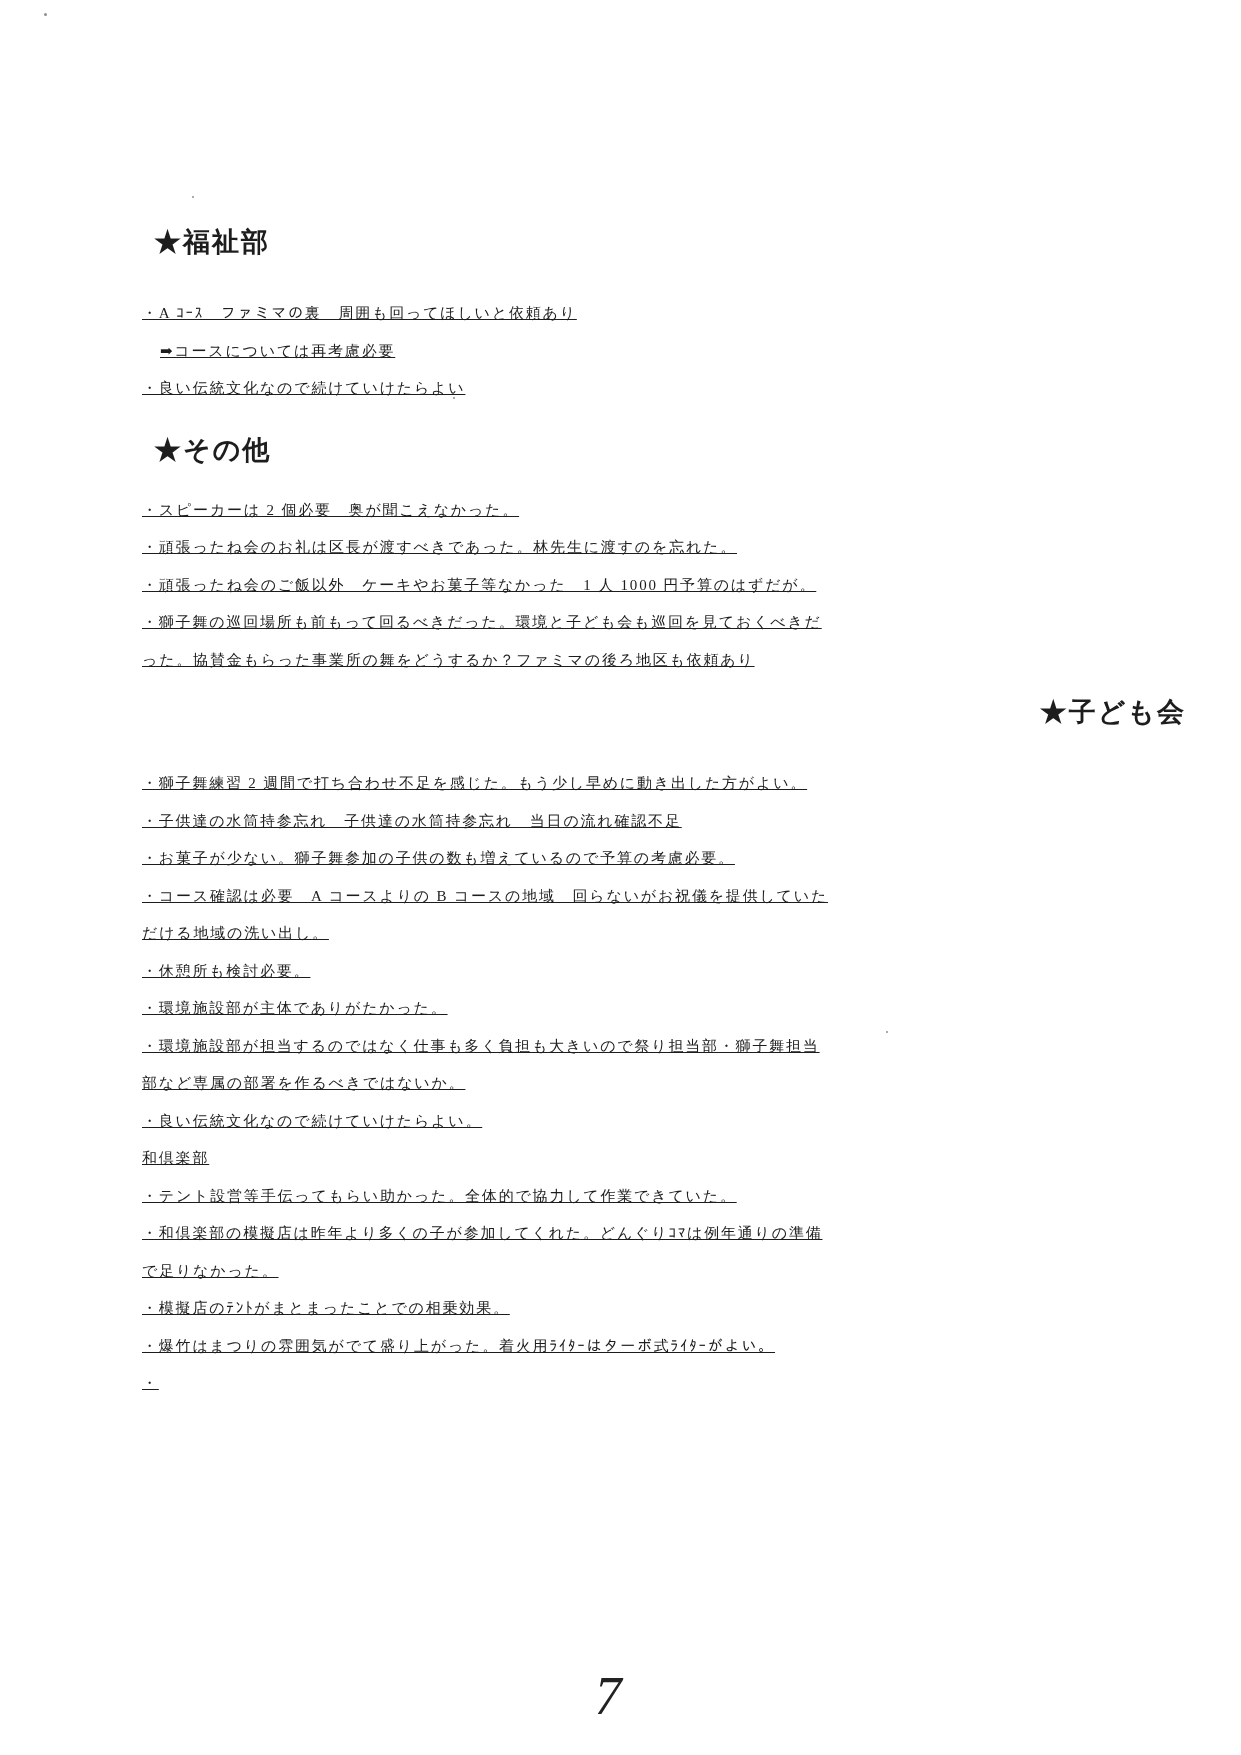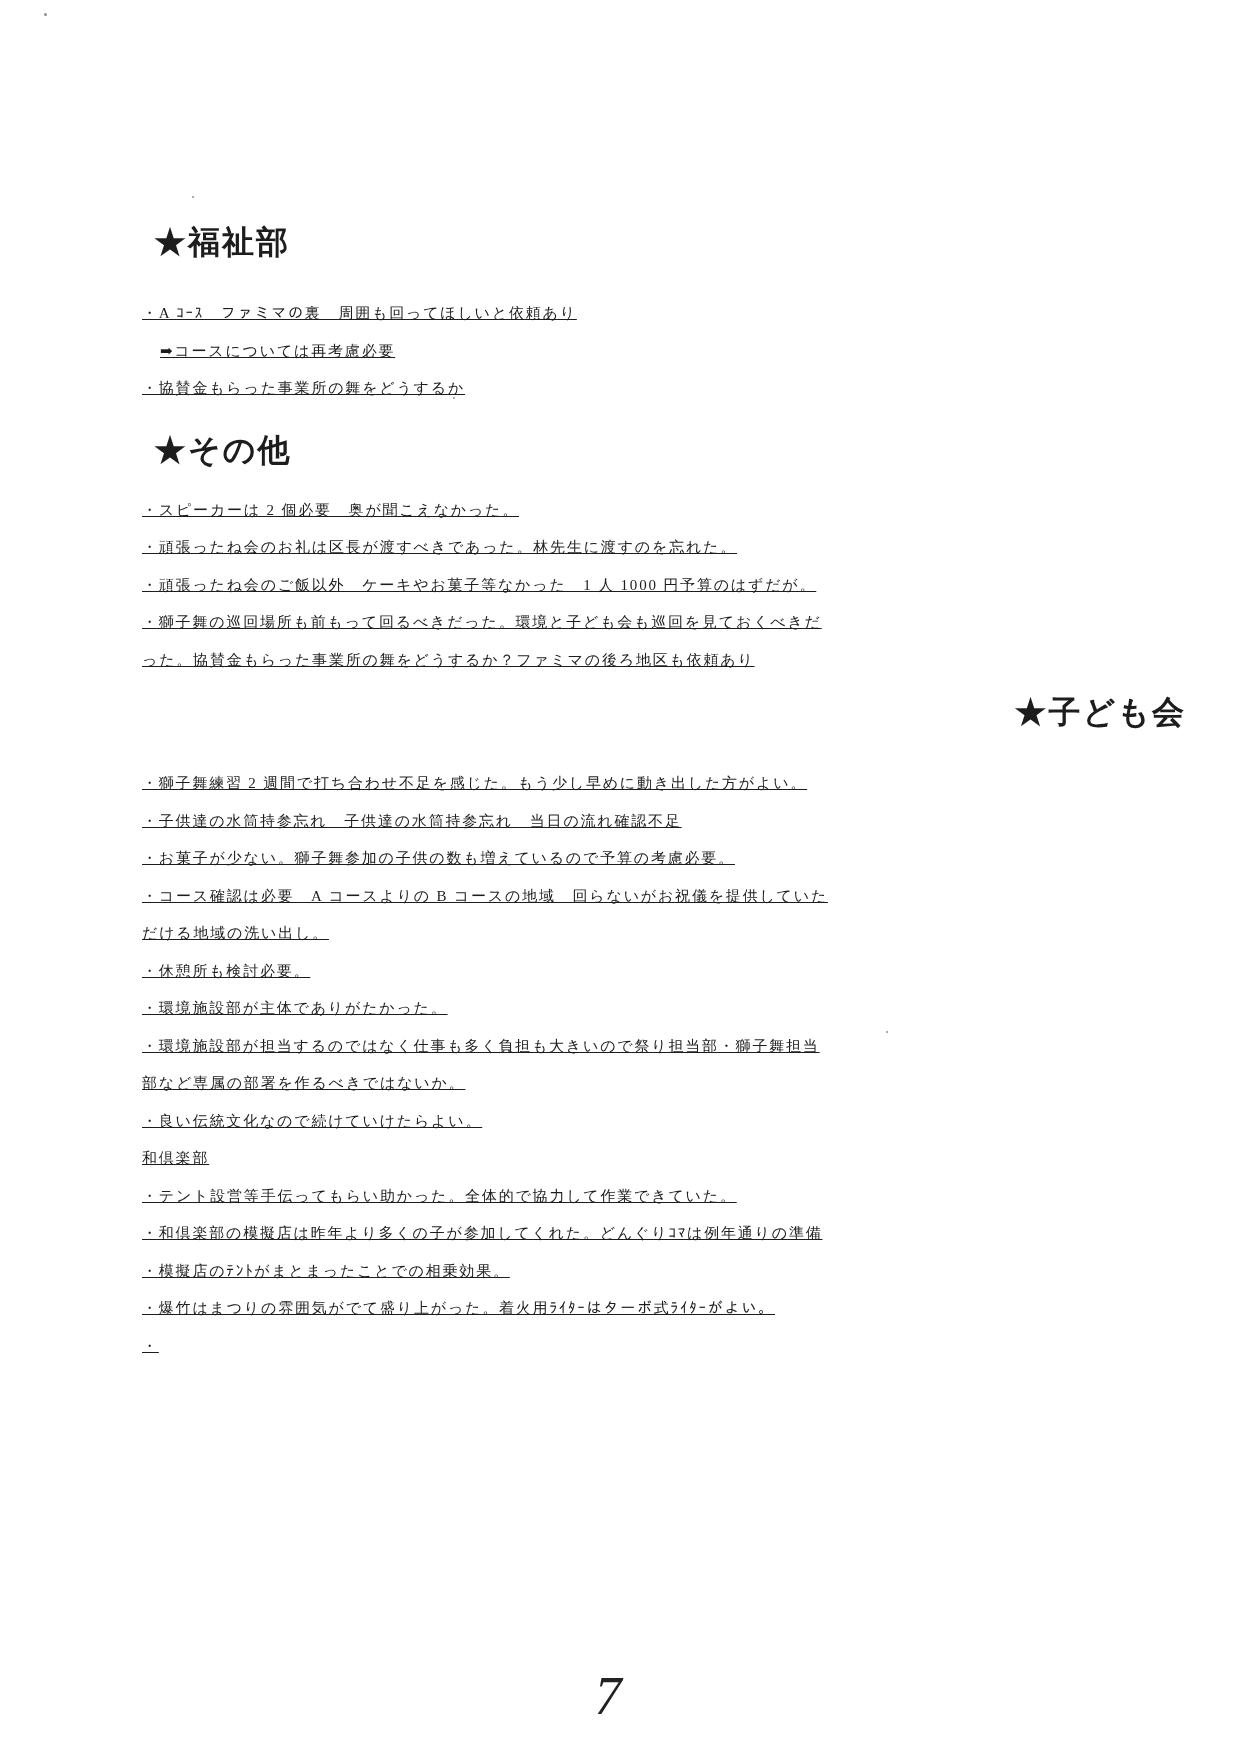--- a/index.html
+++ b/index.html
@@ -17,21 +17,21 @@
     font-family: "Liberation Serif", "DejaVu Serif", serif;
   }
   .content {
     position: absolute;
     top: 222px;
     left: 142px;
     right: 55px;
   }
   .heading {
     font-weight: bold;
-    font-size: 32px;
+    font-size: 27px;
     line-height: 40px;
     letter-spacing: 2px;
     margin: 0 0 0 12px;
     white-space: nowrap;
   }
   .line {
     font-size: 15px;
     line-height: 37.5px;
     letter-spacing: 1.8px;
     white-space: nowrap;
@@ -77,21 +77,21 @@
   <span class="speck speck-3"></span>
   <span class="speck speck-4"></span>
 
   <div class="content">
 
     <section>
       <h2 class="heading">★福祉部</h2>
       <div class="lines-fukushi">
         <div class="line">・A ｺｰｽ　ファミマの裏　周囲も回ってほしいと依頼あり</div>
         <div class="line indent">➡コースについては再考慮必要</div>
-        <div class="line">・協賛金もらった事業所の舞をどうするか</div>
+        <div class="line">・良い伝統文化なので続けていけたらよい</div>
       </div>
     </section>
 
     <section>
       <h2 class="heading heading-sonota">★その他</h2>
       <div class="lines-sonota">
         <div class="line">・スピーカーは 2 個必要　奥が聞こえなかった。</div>
         <div class="line">・頑張ったね会のお礼は区長が渡すべきであった。林先生に渡すのを忘れた。</div>
         <div class="line">・頑張ったね会のご飯以外　ケーキやお菓子等なかった　1 人 1000 円予算のはずだが。</div>
         <div class="line">・獅子舞の巡回場所も前もって回るべきだった。環境と子ども会も巡回を見ておくべきだ</div>
@@ -108,20 +108,21 @@
         <div class="line">・コース確認は必要　A コースよりの B コースの地域　回らないがお祝儀を提供していた</div>
         <div class="line">だける地域の洗い出し。</div>
         <div class="line">・休憩所も検討必要。</div>
         <div class="line">・環境施設部が主体でありがたかった。</div>
         <div class="line">・環境施設部が担当するのではなく仕事も多く負担も大きいので祭り担当部・獅子舞担当</div>
         <div class="line">部など専属の部署を作るべきではないか。</div>
         <div class="line">・良い伝統文化なので続けていけたらよい。</div>
         <div class="line">和倶楽部</div>
         <div class="line">・テント設営等手伝ってもらい助かった。全体的で協力して作業できていた。</div>
         <div class="line">・和倶楽部の模擬店は昨年より多くの子が参加してくれた。どんぐりｺﾏは例年通りの準備</div>
+        <div class="line">で足りなかった。</div>
         <div class="line">・模擬店のﾃﾝﾄがまとまったことでの相乗効果。</div>
         <div class="line">・爆竹はまつりの雰囲気がでて盛り上がった。着火用ﾗｲﾀｰはターボ式ﾗｲﾀｰがよい。</div>
         <div class="line">・</div>
       </div>
     </section>
 
   </div>
 
   <div class="page-number">7</div>
 

